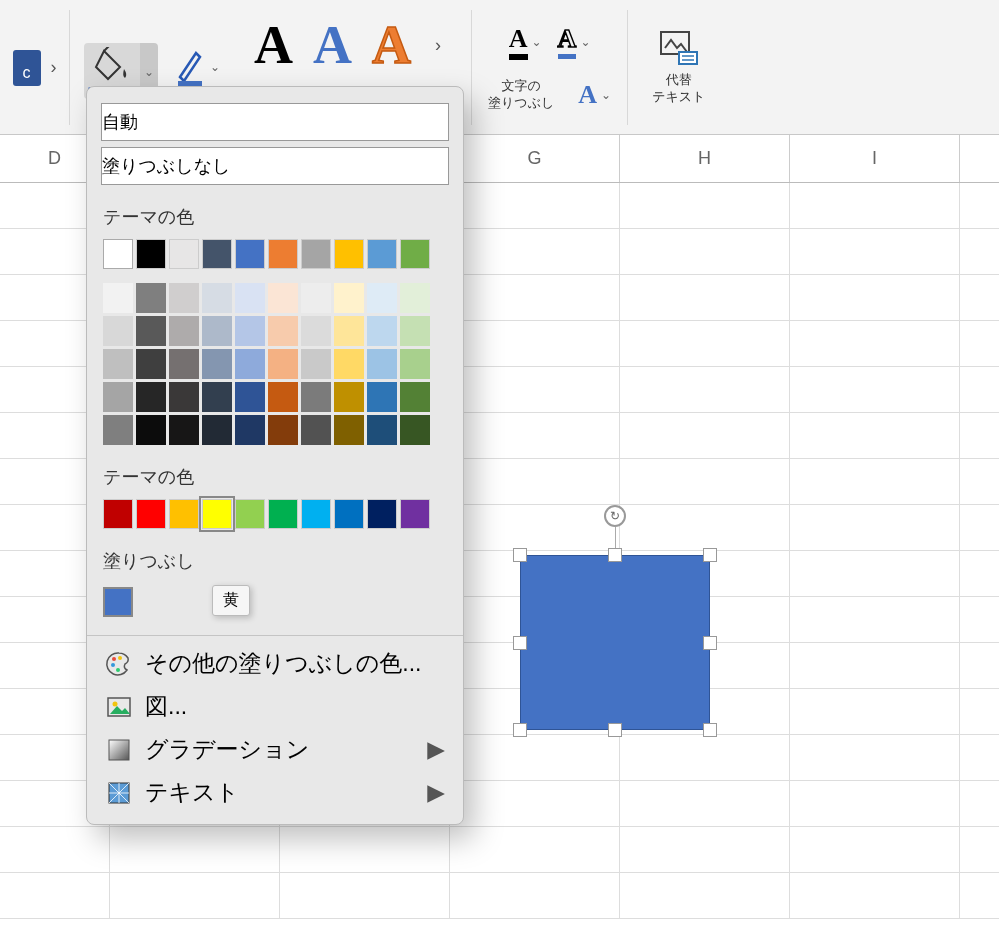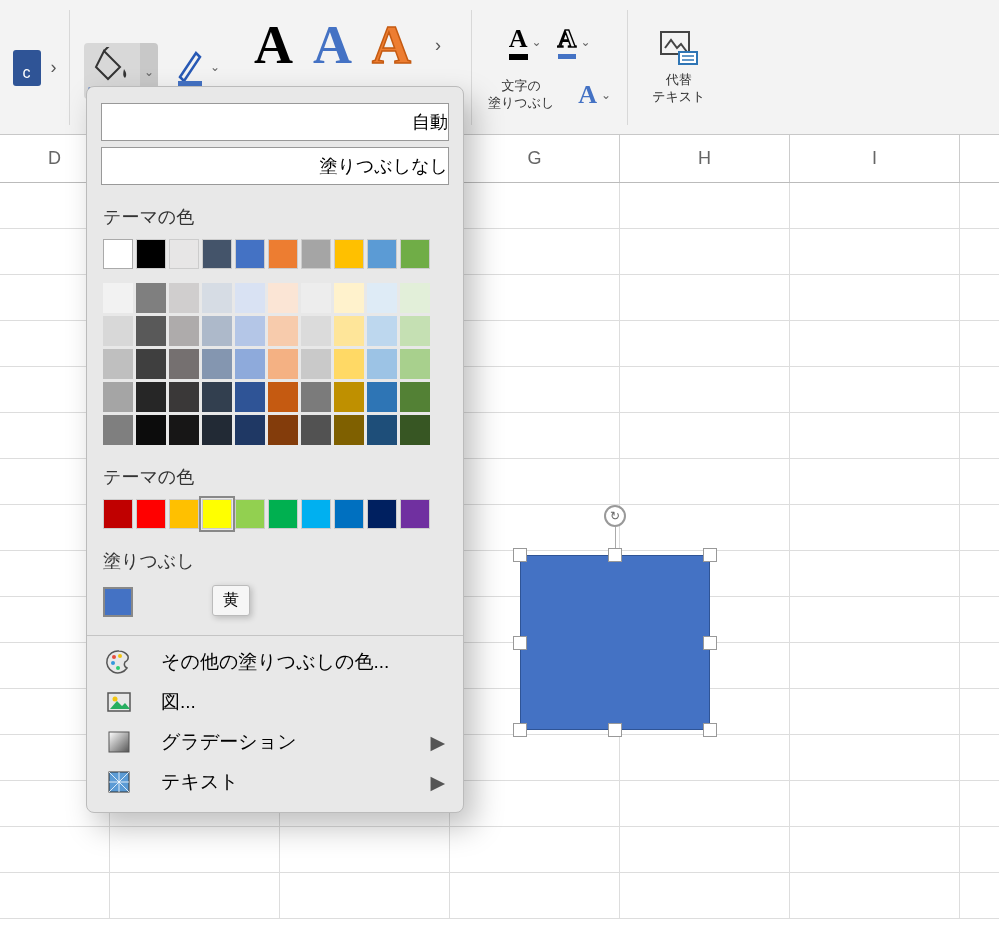--- a/index.html
+++ b/index.html
@@ -50,35 +50,35 @@
 .shape-rotator { position: absolute; top: -50px; left: 50%; transform: translateX(-50%); width: 22px; height: 22px; border: 2px solid #999; border-radius: 50%; background: #fff; display: flex; align-items: center; justify-content: center; }
 .shape-rot-line { position: absolute; top: -28px; left: 50%; width: 1px; height: 28px; background: #aaa; }
 .shape-body { width: 100%; height: 100%; background: #4472c4; border: 1.5px solid #2f5496; }
 .handle { position: absolute; width: 14px; height: 14px; background: #fff; border: 1.5px solid #999; }
 .h-tl { top: -7px; left: -7px; } .h-tm { top: -7px; left: 50%; margin-left: -7px; } .h-tr { top: -7px; right: -7px; }
 .h-ml { top: 50%; left: -7px; margin-top: -7px; } .h-mr { top: 50%; right: -7px; margin-top: -7px; }
 .h-bl { bottom: -7px; left: -7px; } .h-bm { bottom: -7px; left: 50%; margin-left: -7px; } .h-br { bottom: -7px; right: -7px; }
 
 
 .color-popup { position: absolute; top: 86px; left: 86px; width: 378px; background: #e8e8e8; border: 1px solid #bbb; border-radius: 8px; box-shadow: 10px 14px 30px rgba(0,0,0,0.25); padding: 10px 0; }
-.popup-btn { margin: 6px 14px; background: #fff; border: 1px solid #999; height: 38px; display: flex; align-items: center; justify-content: flex-end; font-size: 18px; cursor: pointer; }
+.popup-btn { margin: 6px 14px; background: #fff; border: 1px solid #999; height: 38px; display: flex; align-items: center; justify-content: flex-start; font-size: 18px; cursor: pointer; }
 .popup-section-title { padding: 14px 16px 10px; font-size: 18px; color: #333; }
 .swatch-grid { display: grid; grid-template-columns: repeat(10, 30px); gap: 3px; padding: 0 16px 6px; }
 .swatch { width: 30px; height: 30px; border: 1px solid #ccc; cursor: pointer; }
 .swatch.white-sw { border: 1px solid #aaa; }
 .swatch-tints { display: grid; grid-template-columns: repeat(10, 30px); gap: 3px 3px; padding: 8px 16px 6px; }
 .swatch-tints .swatch { height: 30px; border: none; }
 .std-row { display: flex; gap: 3px; padding: 0 16px; }
 .std-row .swatch { width: 30px; height: 30px; }
 .swatch.selected { outline: 2px solid #888; outline-offset: 1px; }
 .recent-row { padding: 4px 16px 12px; }
 .recent-sw { width: 30px; height: 30px; border: 2px solid #888; background: #4472c4; cursor: pointer; }
 .tooltip { position: absolute; background: #f6f6f6; border: 1px solid #bbb; padding: 4px 10px; font-size: 16px; box-shadow: 2px 2px 6px rgba(0,0,0,0.2); border-radius: 3px; }
 .popup-sep { height: 1px; background: #c4c4c4; margin: 6px 0; }
-.popup-menu-item { display: flex; align-items: center; padding: 6px 18px; font-size: 19px; gap: 28px; cursor: pointer; }
+.popup-menu-item { display: flex; align-items: center; padding: 6px 18px; font-size: 23px; gap: 12px; cursor: pointer; }
 .popup-menu-item .arrow { margin-left: auto; color: #555; }
 .menu-icon { width: 28px; height: 28px; display: flex; align-items: center; justify-content: center; }
 .chev { font-size: 12px; color: #666; }
 </style>
 </head>
 <body>
 
 <div class="ribbon">
   <div class="ribbon-group ribbon-left">
     <div class="blue-square-btn">

